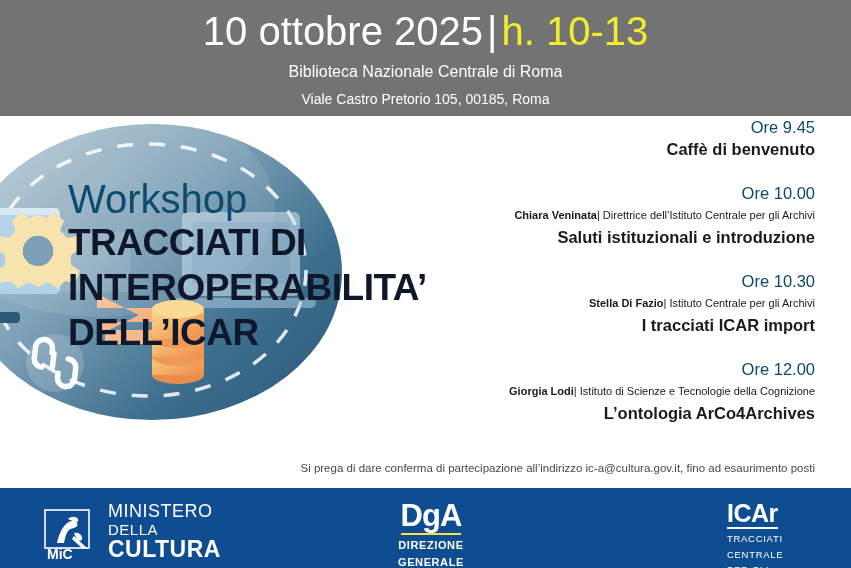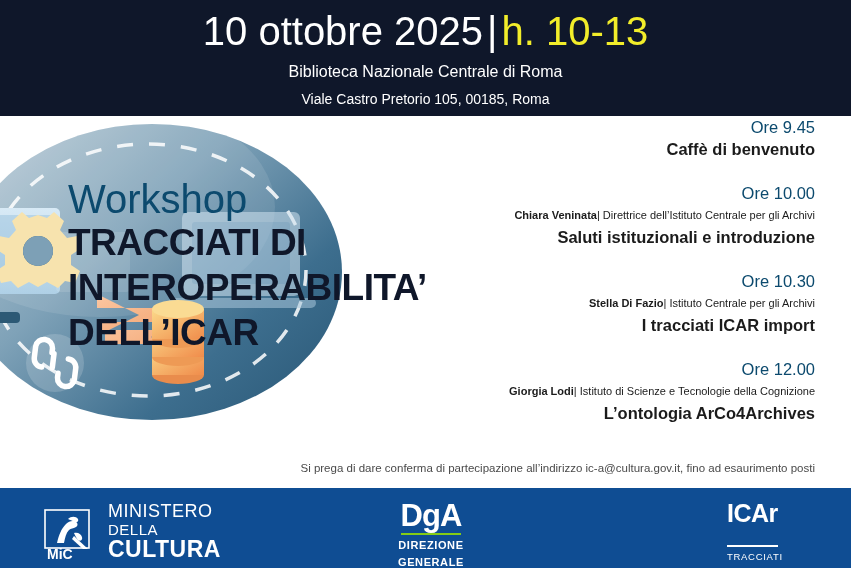--- a/index.html
+++ b/index.html
@@ -2,21 +2,21 @@
 <html><head>
 <meta charset="utf-8">
 <style>
   html,body{margin:0;padding:0;background:#fff;}
   body{width:851px;height:568px;overflow:hidden;font-family:"Liberation Sans",sans-serif;}
   #poster{position:relative;width:851px;height:568px;background:#ffffff;overflow:hidden;}
 
   
   .header{
     position:absolute;left:0;top:0;width:851px;height:116px;
-    background:#0f172a;color:#ffffff;text-align:center;
+    background:#737373;color:#ffffff;text-align:center;
   }
   .hdr-line1{
     position:absolute;left:0;top:6px;width:851px;
     font-size:40px;font-weight:400;letter-spacing:0px;line-height:50px;white-space:nowrap;
   }
   .hdr-line1 .sep{color:#ffffff;font-weight:300;padding:0 4px;}
   .hdr-line1 .hours{color:#F2ED2A;}
   .hdr-line2{
     position:absolute;left:0;top:57px;width:851px;
     font-size:16px;font-weight:400;line-height:30px;white-space:nowrap;
@@ -64,26 +64,26 @@
   }
   .logo-mic{position:absolute;left:44px;top:14px;display:flex;align-items:flex-end;gap:8px;}
   .mic-mark{position:relative;width:56px;height:52px;}
   .mic-words{color:#fff;line-height:1;}
   .mic-w1{font-size:18px;font-weight:400;letter-spacing:0.5px;}
   .mic-w2{font-size:15px;font-weight:400;letter-spacing:0.5px;margin-top:2px;}
   .mic-w3{font-size:23px;font-weight:700;letter-spacing:0.5px;margin-top:1px;}
 
   .logo-dga{position:absolute;left:398px;top:12px;text-align:center;color:#fff;}
   .dga-mark{font-size:31px;font-weight:700;line-height:32px;letter-spacing:-1px;
-            border-bottom:2px solid #84cc16;display:inline-block;padding-bottom:1px;}
+            border-bottom:2px solid #fde047;display:inline-block;padding-bottom:1px;}
   .dga-sub{font-size:11px;font-weight:700;line-height:13px;letter-spacing:0.6px;margin-top:4px;}
 
   .logo-icar{position:absolute;left:727px;top:12px;color:#fff;}
   .icar-mark{font-size:25px;font-weight:700;line-height:26px;letter-spacing:-0.5px;
-             border-bottom:2px solid #fff;display:inline-block;padding-bottom:19px;}
+             border-bottom:2px solid #fff;display:inline-block;padding-bottom:1px;}
   .icar-sub{font-size:9.5px;font-weight:400;line-height:11.5px;letter-spacing:0.7px;margin-top:4px;}
 </style>
 </head>
 <body>
 
 <div id="poster">
 
   <div class="header">
     <div class="hdr-line1">
       <span>10 ottobre 2025</span><span class="sep">|</span><span class="hours">h. 10-13</span>

